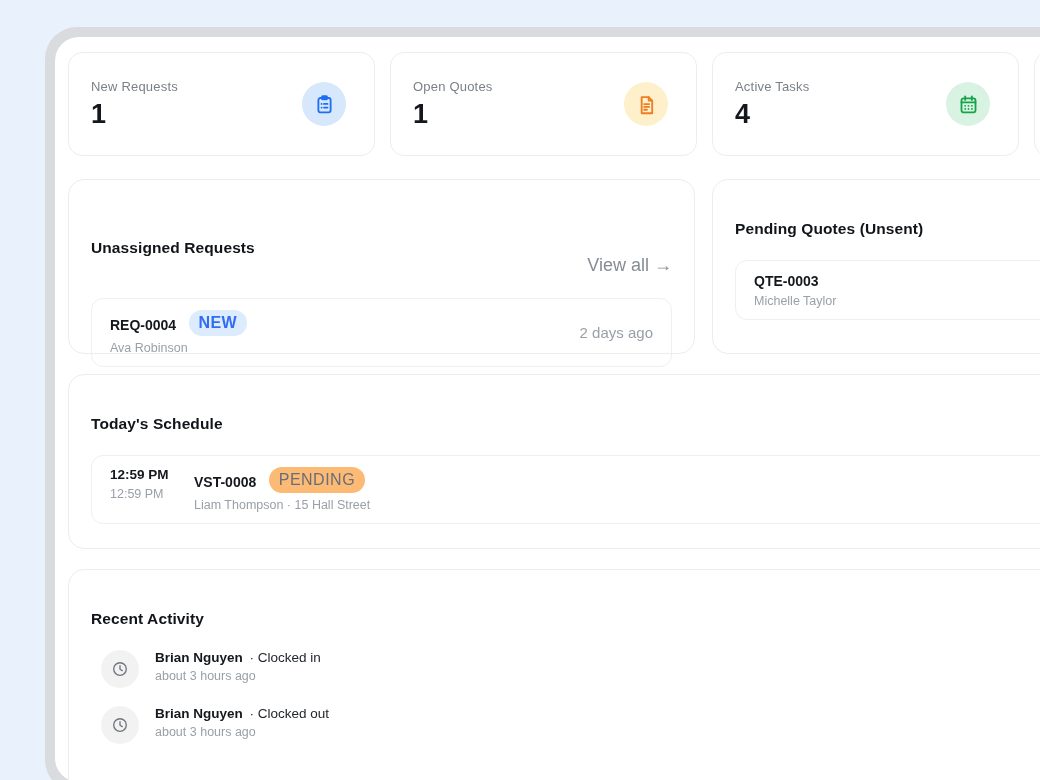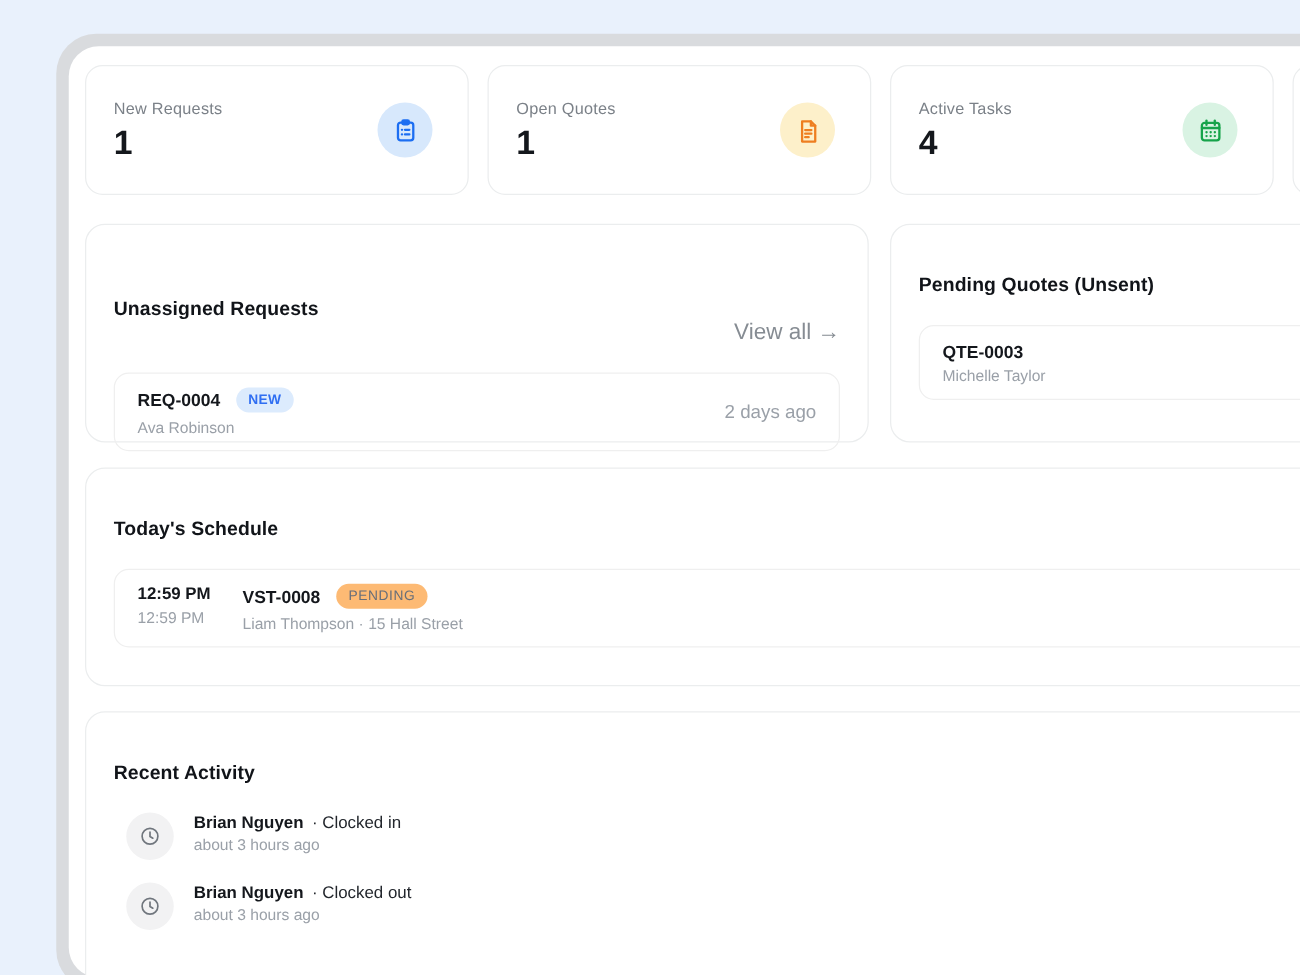--- a/index.html
+++ b/index.html
@@ -64,21 +64,21 @@
   .item-box {
     border:1px solid #efefef; border-radius:12px;
     padding:11px 18px; min-height:60px;
     display:flex; align-items:center; justify-content:space-between;
   }
   .item-id { font-size:14px; font-weight:bold; color:#14171c; }
   .item-sub { font-size:12.5px; color:#9aa0a8; margin-top:5px; }
   .item-time { font-size:15px; color:#9aa0a8; }
 
   .badge {
-    display:inline-block; font-size:11px; font-weight:bold;
+    display:inline-block; font-size:16px; font-weight:bold;
     padding:4px 10px; border-radius:999px; margin-left:8px;
     vertical-align:2px; letter-spacing:.3px;
   }
   .badge-new { background:#dcebfd; color:#2f6ef2; }
   .badge-pending { background:#fdba74; color:#676e79; font-weight:normal; letter-spacing:.5px; }
 
   
   .sched-line { display:flex; align-items:flex-start; }
   .sched-time-col { width:70px; margin-right:14px; }
   .sched-time-main { font-size:13.5px; font-weight:bold; color:#14171c; }

